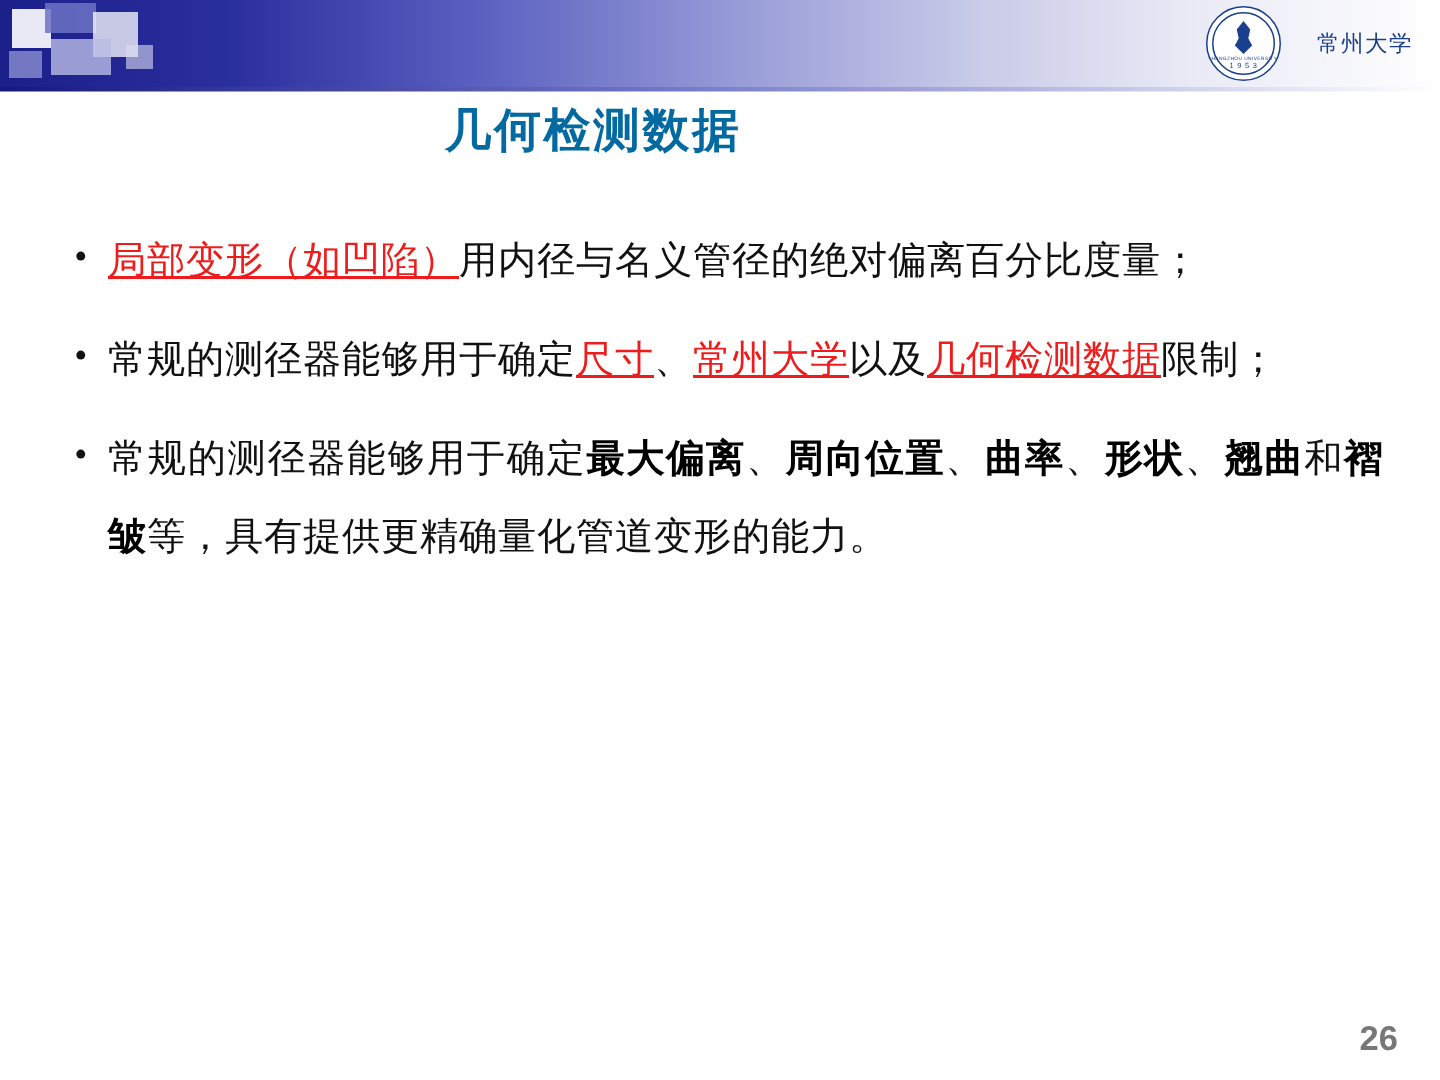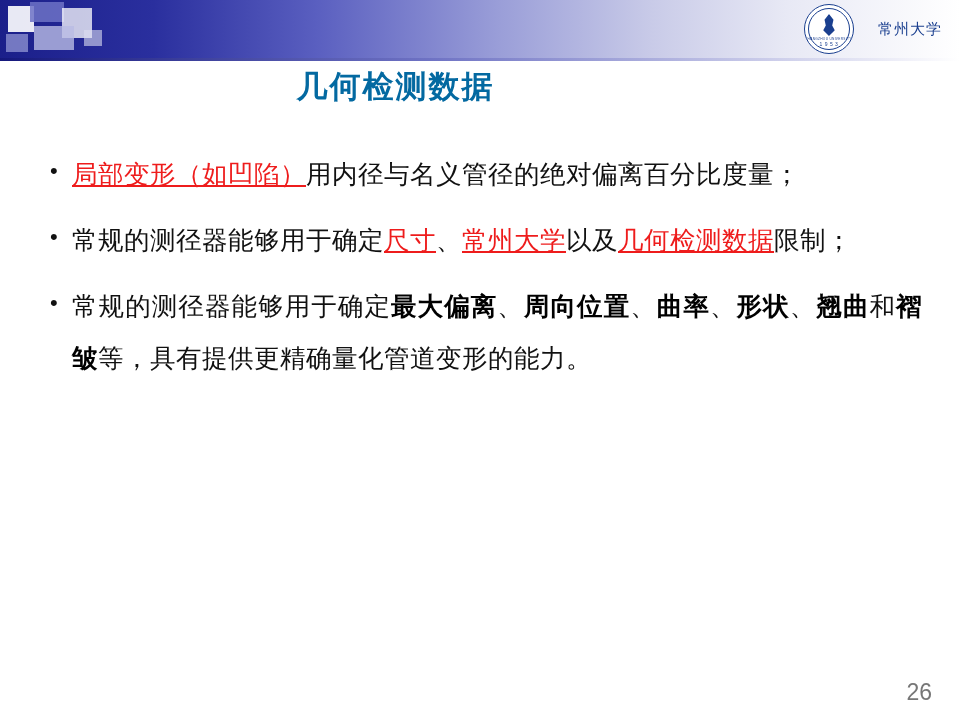--- a/index.html
+++ b/index.html
@@ -176,20 +176,21 @@
   }
 
   
   .page-number {
     position: absolute;
     right: 28px;
     bottom: 14px;
     font-size: 23px;
     color: #777777;
     font-family: "Liberation Sans", sans-serif;
+    font-weight: bold;
   }
 </style>
 </head>
 <body>
 
 <div class="header">
   <div class="deco deco-1"></div>
   <div class="deco deco-2"></div>
   <div class="deco deco-3"></div>
   <div class="deco deco-4"></div>

